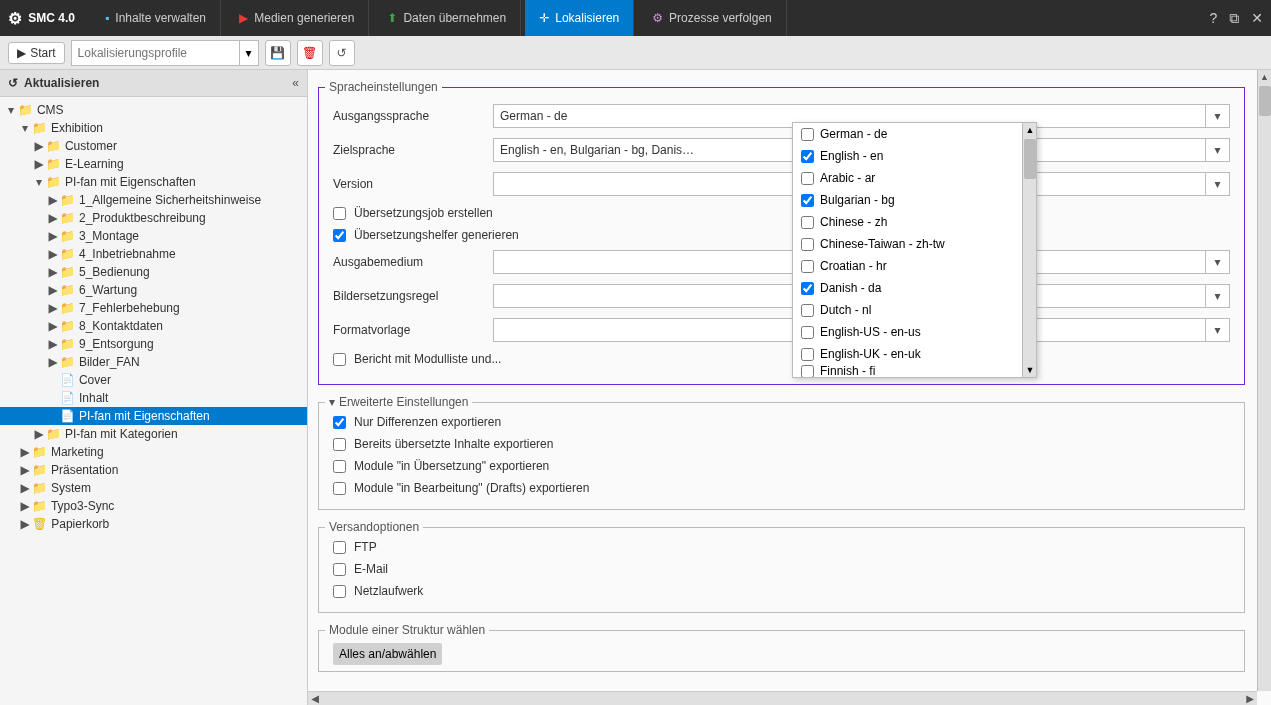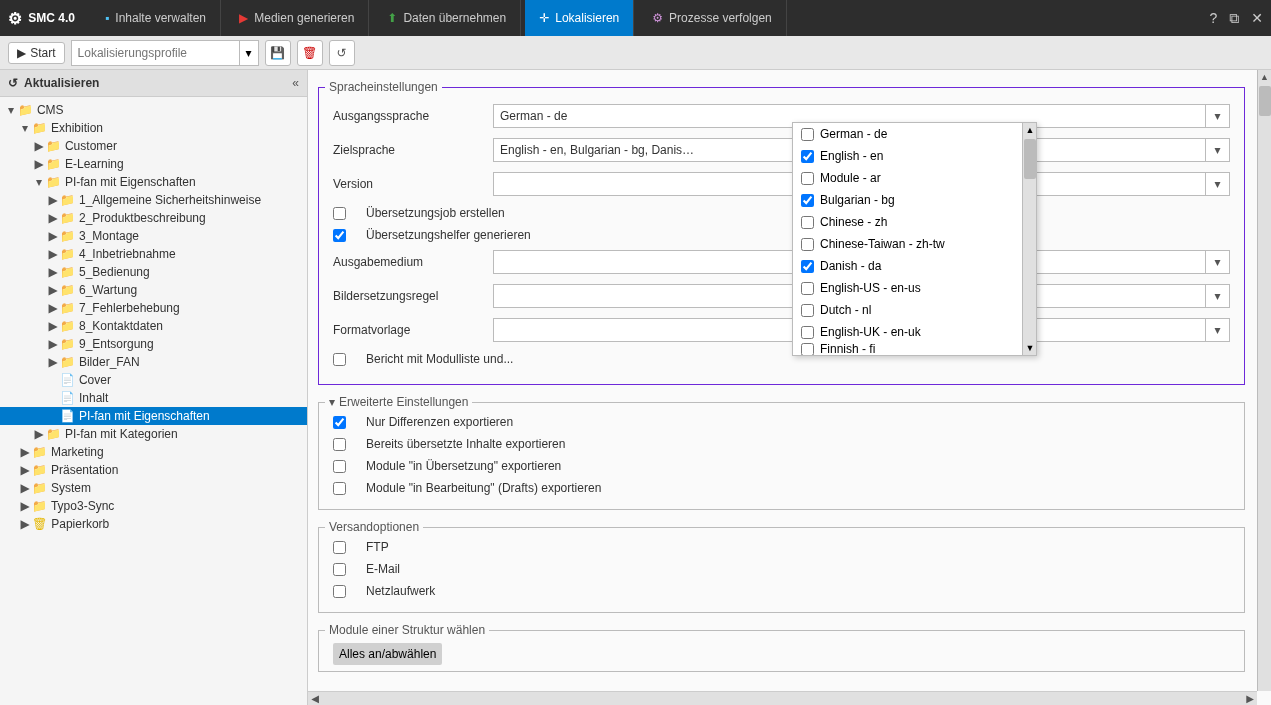--- a/index.html
+++ b/index.html
@@ -68,21 +68,21 @@
     .form-select-wrapper { display: flex; align-items: center; flex: 1; }
     .form-select {
       flex: 1; padding: 3px 6px; border: 1px solid #bbb; background: #fff;
       height: 24px; color: #333; appearance: none;
     }
     .form-select-arrow {
       width: 24px; height: 24px; border: 1px solid #bbb; border-left: none;
       background: #fff; display: flex; align-items: center; justify-content: center;
       cursor: pointer; color: #555;
     }
-    .checkbox-row { display: flex; align-items: center; margin-bottom: 8px; gap: 20px; color: #333; }
+    .checkbox-row { display: flex; align-items: center; margin-bottom: 8px; gap: 8px; color: #333; }
     .checkbox-row input[type="checkbox"] { margin: 0; }
 
     
     .dropdown-overlay {
       position: absolute; background: #fff; border: 1px solid #bbb;
       z-index: 100; box-shadow: 2px 2px 6px rgba(0,0,0,0.2);
       top: 52px; left: 484px; width: 245px;
     }
     .dropdown-scroll { max-height: 300px; overflow-y: auto; }
     .dropdown-item {
@@ -462,53 +462,57 @@
           <span>German - de</span>
         </div>
 
         <div class="dropdown-item">
           <input type="checkbox" checked="" style="">
           <span>English - en</span>
         </div>
 
         <div class="dropdown-item">
           <input type="checkbox" style="">
-          <span>Module - ar</span>
+          <span>Arabic - ar</span>
         </div>
 
         <div class="dropdown-item">
           <input type="checkbox" checked="" style="">
           <span>Bulgarian - bg</span>
         </div>
 
         <div class="dropdown-item">
           <input type="checkbox" style="">
           <span>Chinese - zh</span>
         </div>
 
         <div class="dropdown-item">
           <input type="checkbox" style="">
           <span>Chinese-Taiwan - zh-tw</span>
         </div>
 
+        <div class="dropdown-item">
+          <input type="checkbox" style="">
+          <span>Croatian - hr</span>
+        </div>
 
 
         <div class="dropdown-item">
           <input type="checkbox" checked="" style="">
           <span>Danish - da</span>
         </div>
 
         <div class="dropdown-item">
           <input type="checkbox" style="">
+          <span>Dutch - nl</span>
+        </div>
+
+        <div class="dropdown-item">
+          <input type="checkbox" style="">
           <span>English-US - en-us</span>
-        </div>
-
-        <div class="dropdown-item">
-          <input type="checkbox" style="">
-          <span>Dutch - nl</span>
         </div>
 
         <div class="dropdown-item">
           <input type="checkbox" style="">
           <span>English-UK - en-uk</span>
         </div>
 
 
         <div class="dropdown-item" style="overflow:hidden; height:12px;">
           <input type="checkbox" style="">

